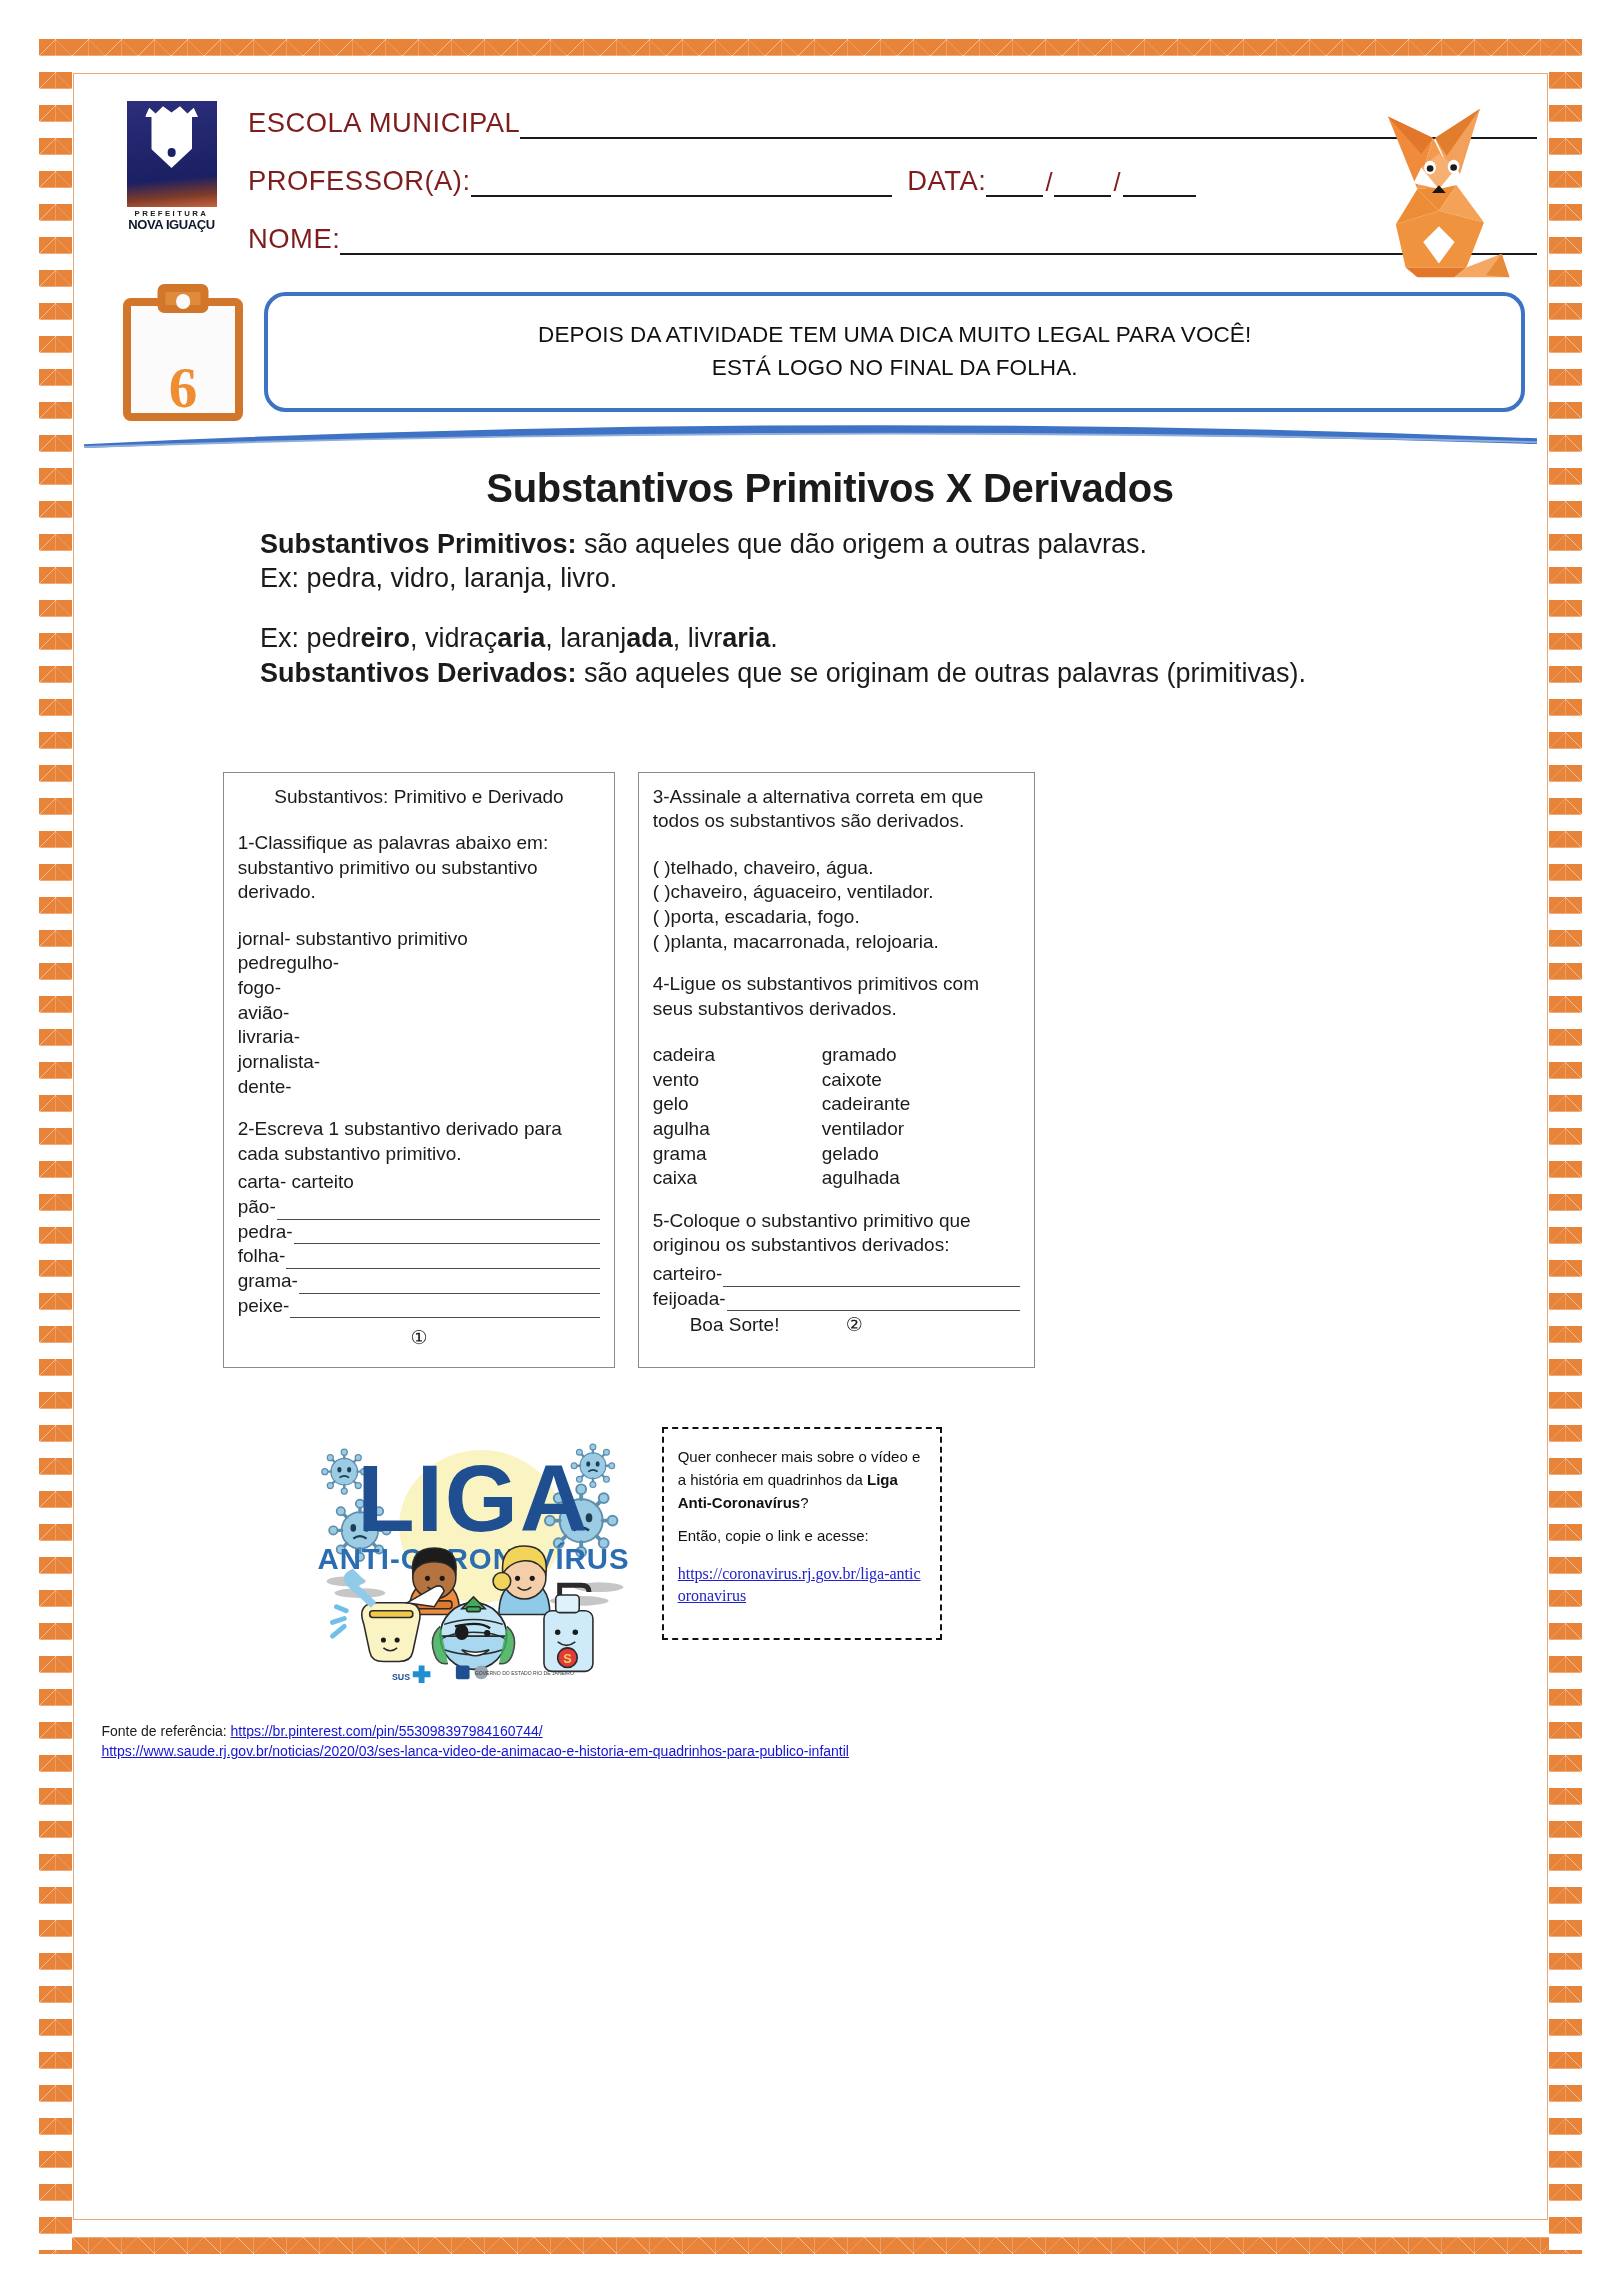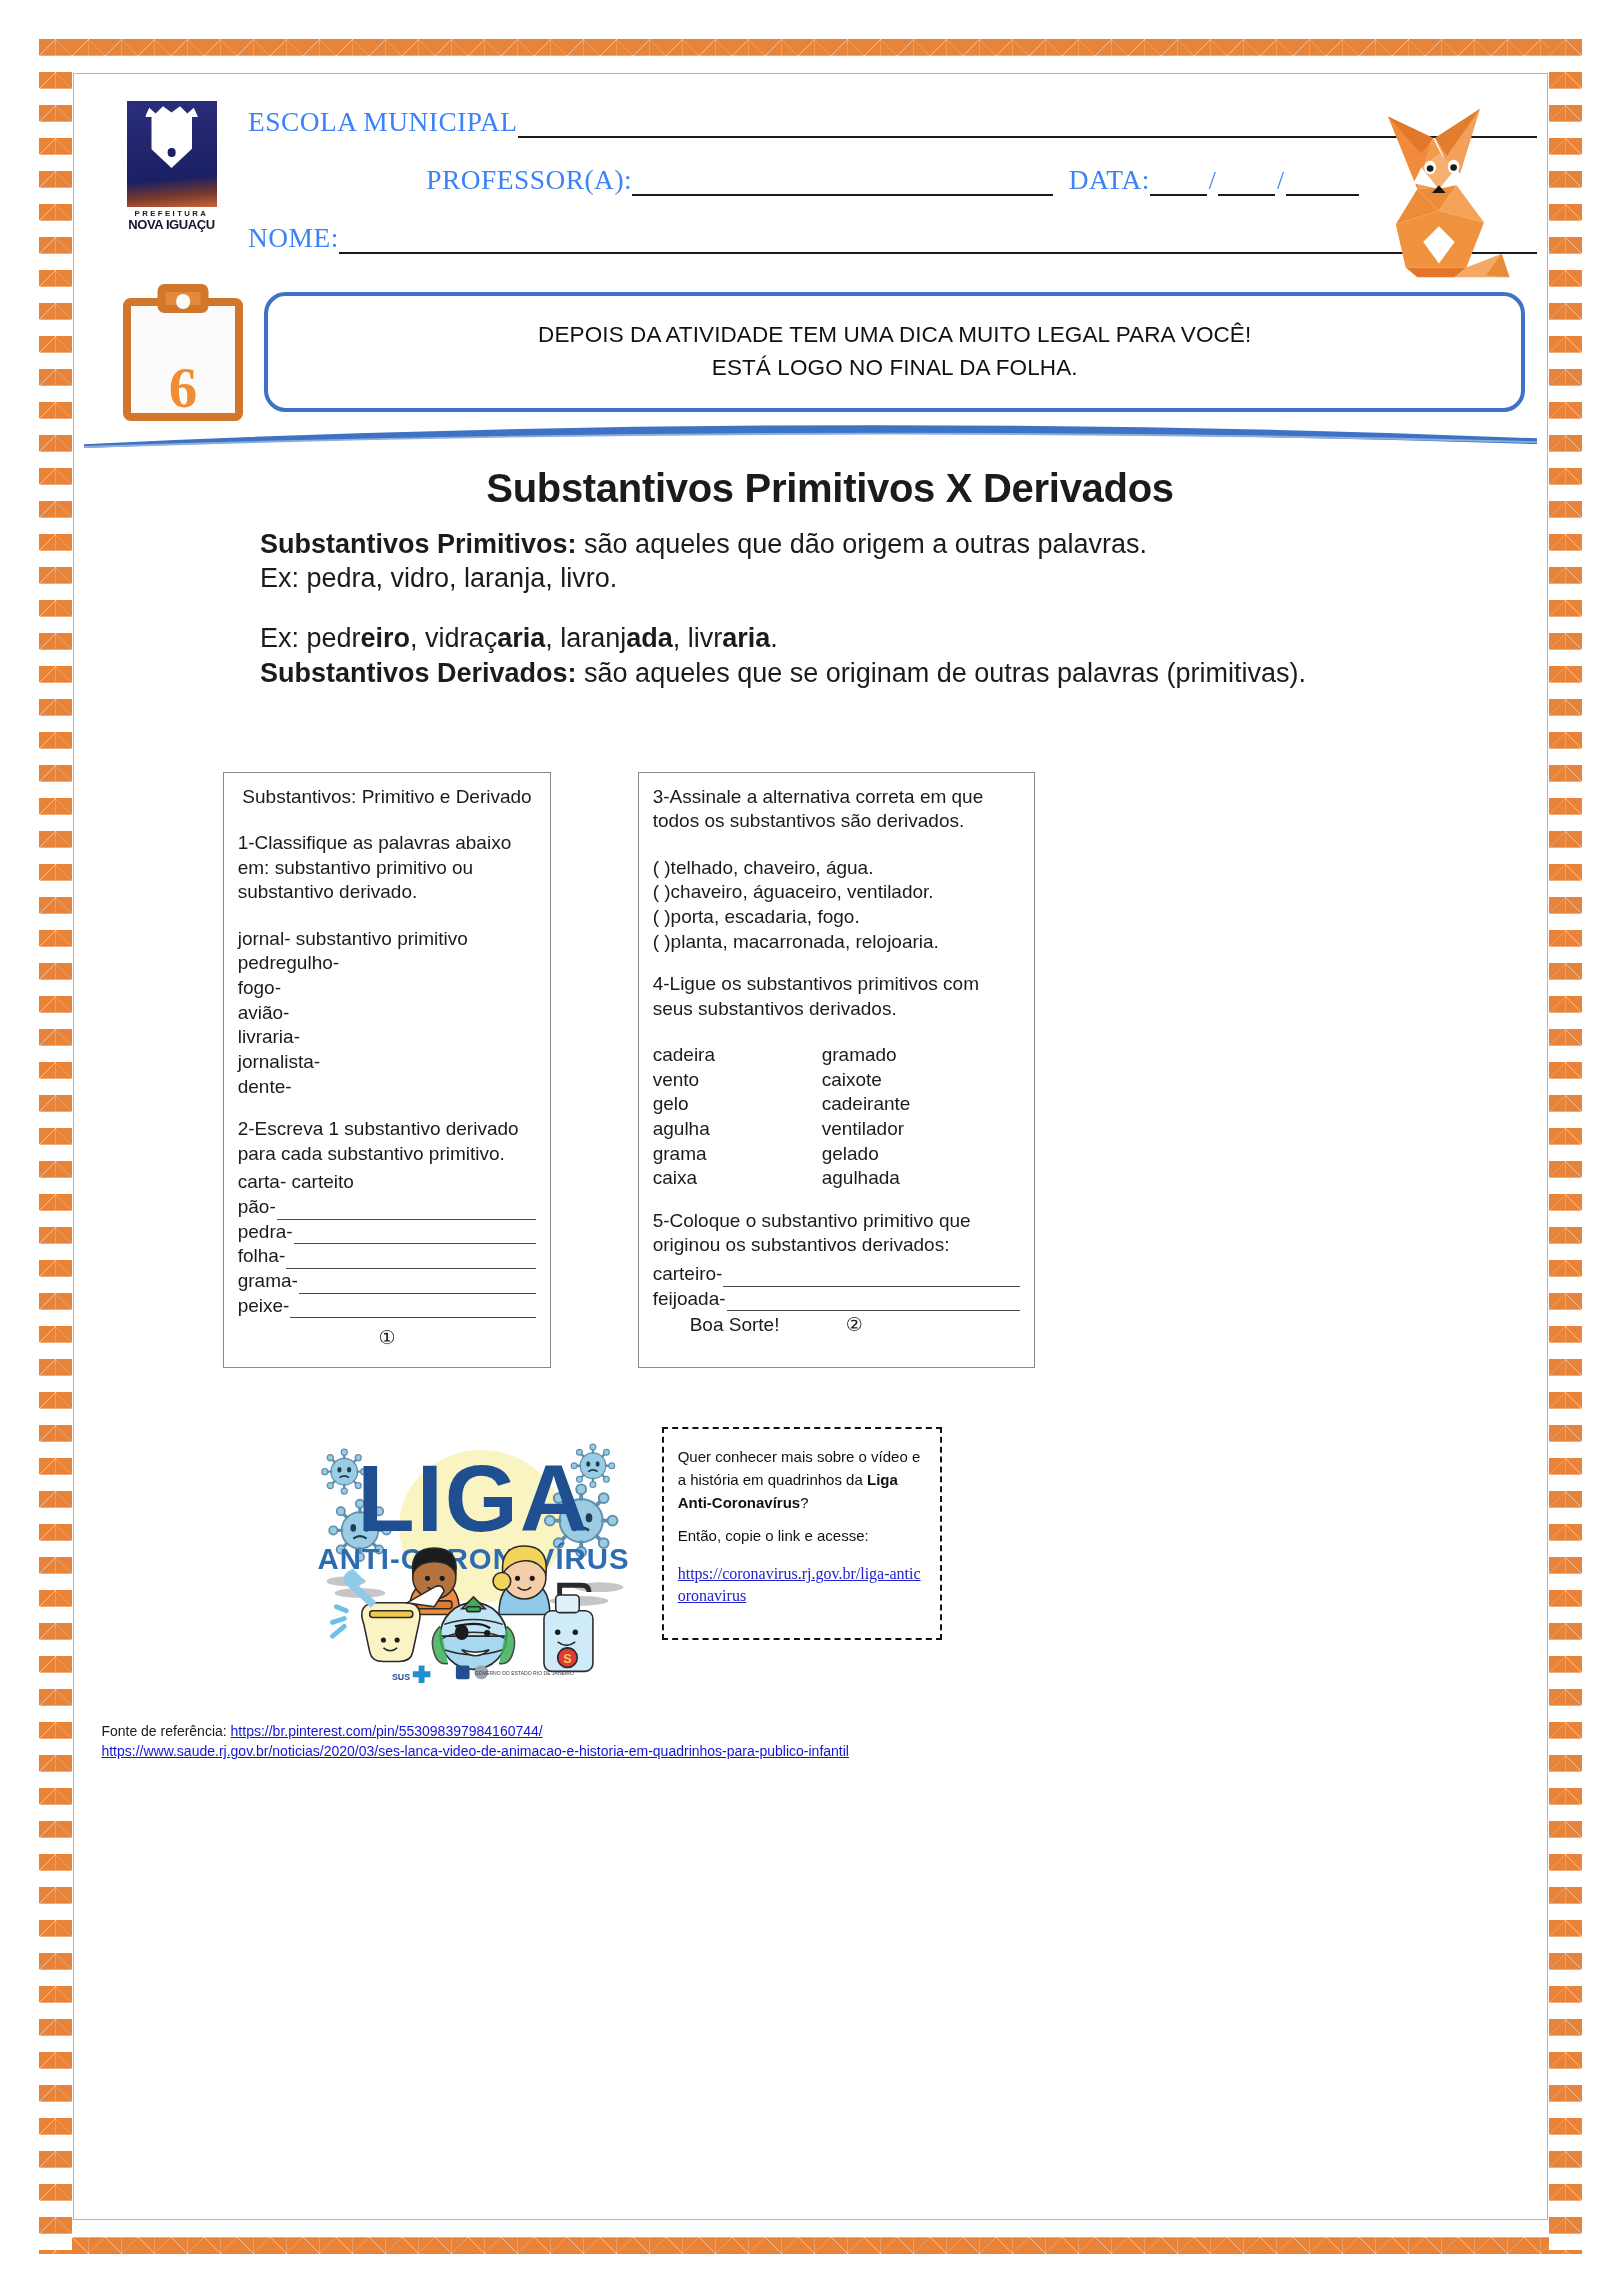--- a/index.html
+++ b/index.html
@@ -82,23 +82,23 @@
     position: absolute; left: 50%; top: 45px; transform: translateX(-50%);
     width: 12.7px; height: 12.7px; border-radius: 50%;
     background: #1B1F63; border: 2.9px solid #fff; z-index: 2;
   }
   .crest-text { margin-top: 2.9px; text-align: center; line-height: 1; }
   .crest-pref { font-size: 7.8px; font-weight: bold; letter-spacing: 2.4px; color: #1A1A1A; }
   .crest-city { font-size: 13px; font-weight: bold; letter-spacing: -0.4px; color: #0f172a; }
 
   .field-row {
     position: absolute; left: 145px; right: 0;
-    font-family: Liberation Serif, serif;
-    font-size: 27.4px; color: #3b82f6; white-space: nowrap;
-    display: flex; align-items: flex-end; justify-content: center;
+    font-family: Liberation Sans, sans-serif;
+    font-size: 27.4px; color: #7f1d1d; white-space: nowrap;
+    display: flex; align-items: flex-end;
   }
   .field-row.r1 { top: 15.7px; }
   .field-row.r2 { top: 73px; }
   .field-row.r3 { top: 131px; }
   .flabel { letter-spacing: 0.5px; }
   .fline { border-bottom: 2px solid #1a1a1a; height: 23.5px; }
   .fline.grow { flex: 1; }
   .fline.w-prof { width: 421px; }
   .fline.w-d1 { width: 57px; }
   .fline.w-d2 { width: 57px; }
@@ -149,21 +149,21 @@
     text-align: center; font-size: 40px; font-weight: bold;
     color: #1b1b1b; letter-spacing: -0.3px; margin-bottom: 15.7px;
   }
   .defblock { font-size: 27px; color: #1b1b1b; line-height: 1.28; }
   .defblock .lead { font-weight: bold; }
   .def-just { text-align: justify; }
   .spacer-md { height: 25.5px; }
 
   
   #ex-left {
-    position: absolute; left: 149px; top: 698px; width: 328px; height: 596px;
+    position: absolute; left: 149px; top: 698px; width: 392px; height: 596px;
     border: 1px solid #8a8a8a; background: #fff; padding: 11.8px 13.7px;
   }
   #ex-right {
     position: absolute; left: 564px; top: 698px; width: 397px; height: 596px;
     border: 1px solid #8a8a8a; background: #fff; padding: 11.8px 13.7px;
   }
   .ex-scale { font-size: 19px; color: #1b1b1b; line-height: 1.30; }
   .ex-title { text-align: center; margin-bottom: 21.6px; }
   .q { margin-bottom: 3.9px; }
   .blank-list div { white-space: nowrap; }

